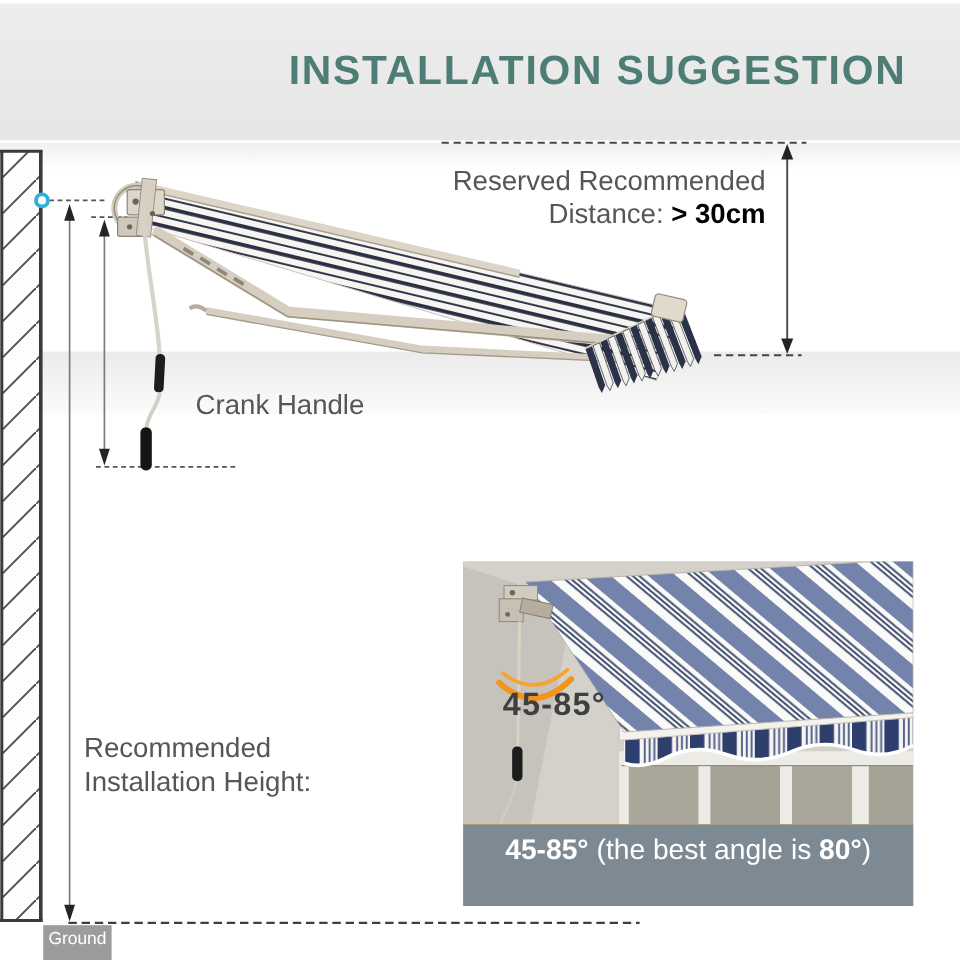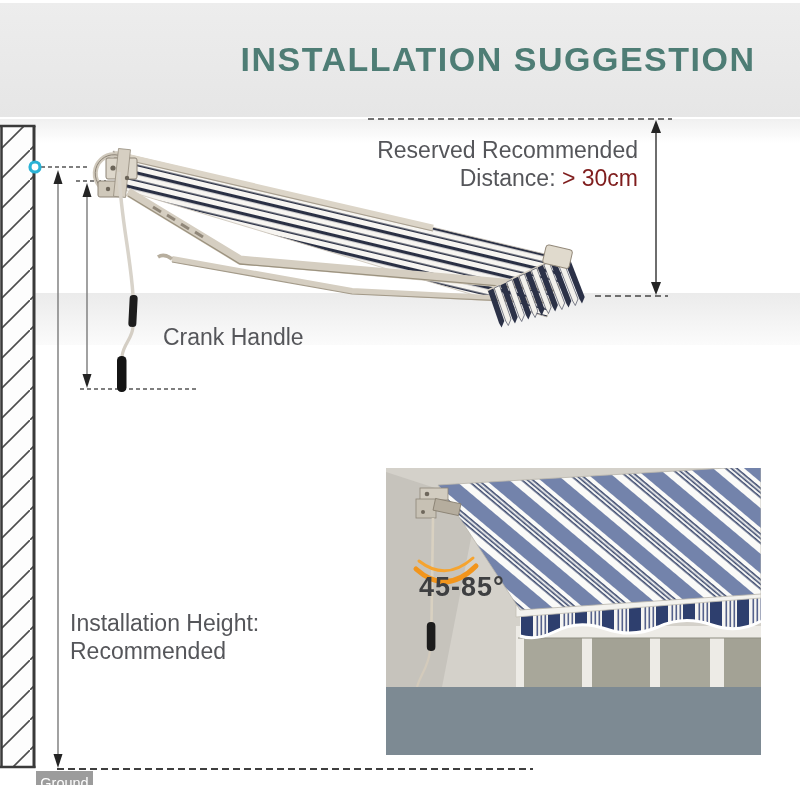--- a/index.html
+++ b/index.html
@@ -7,25 +7,25 @@
        font-family:"Liberation Sans",sans-serif;}
   
   .header{position:absolute;left:0;top:3px;width:800px;height:114px;
           background:linear-gradient(#ededed,#e6e6e6);}
   .header h1{margin:0;padding-left:196px;text-align:center;line-height:112px;
              font-size:34px;font-weight:700;letter-spacing:1.5px;color:#4e7d75;}
   
   svg.stage{position:absolute;left:0;top:0;}
   
   .note{position:absolute;font-size:23px;line-height:27.5px;color:#55565a;z-index:5;}
-  .note b{color:#7f1d1d;font-weight:400;margin-top:44px;}
+  .note b{color:#000000;font-weight:700;margin-top:44px;}
   .note-reserved{right:162px;top:137px;text-align:right;}
   .note-crank{left:163px;top:324px;}
   .note-recommended{left:70px;top:610px;}
-  .ground-chip{position:absolute;left:36px;top:771px;width:57px;height:14px;z-index:6;
+  .ground-chip{position:absolute;left:36px;top:771px;width:57px;height:30px;z-index:6;
                background:#9c9c9c;color:#fff;font-size:14.5px;line-height:25px;text-align:center;}
   
   .inset{position:absolute;left:386px;top:468px;width:375px;height:287px;z-index:7;background:#eab308;}
   .inset .angle-label{position:absolute;left:33px;top:104px;font-size:27px;font-weight:600;
                       letter-spacing:1px;color:#3e3f41;}
   .inset .caption{position:absolute;left:0;bottom:0;width:375px;height:68px;background:#7d8a93;
                   color:#fff;text-align:center;font-size:23.5px;line-height:29px;padding-top:7px;
                   box-sizing:border-box;}
   .inset .caption b{font-weight:700;}
 </style>
@@ -160,22 +160,22 @@
 <div class="note note-reserved">
   <div>Reserved Recommended</div>
   <div><span>Distance: </span><b>&gt; 30cm</b></div>
 </div>
 
 <div class="note note-crank">
   <div>Crank Handle</div>
 </div>
 
 <div class="note note-recommended">
+  <div>Recommended</div>
   <div>Installation Height:</div>
-  <div>Recommended</div>
 </div>
 
 <div class="ground-chip">Ground</div>
 
 <div class="inset">
   <svg width="375" height="219" viewBox="0 0 375 219">
     <defs>
       <pattern id="blueStripes" width="40" height="35" patternUnits="userSpaceOnUse" patternTransform="rotate(40)">
         <rect width="40" height="35" fill="#fafaf8"></rect>
         <rect y="0" width="40" height="15" fill="#7383ab"></rect>
@@ -225,14 +225,15 @@
       <path d="M44,183 C42,200 35,205 31,219" fill="none" stroke="#d3cabb" stroke-width="2.2"></path>
     </g>
 
     <g fill="none" stroke-linecap="round">
       <path d="M33,93 Q60,114 87,90" stroke="#f6a42f" stroke-width="3"></path>
       <path d="M30,101 Q60,128 90,98" stroke="#f2951c" stroke-width="5"></path>
     </g>
   </svg>
   <div class="angle-label">45-85°</div>
   <div class="caption">
+    <div><b>45-85°</b><span> (the best angle is </span><b>80°</b><span>)</span></div>
   </div>
 </div>
 
 </body></html>

